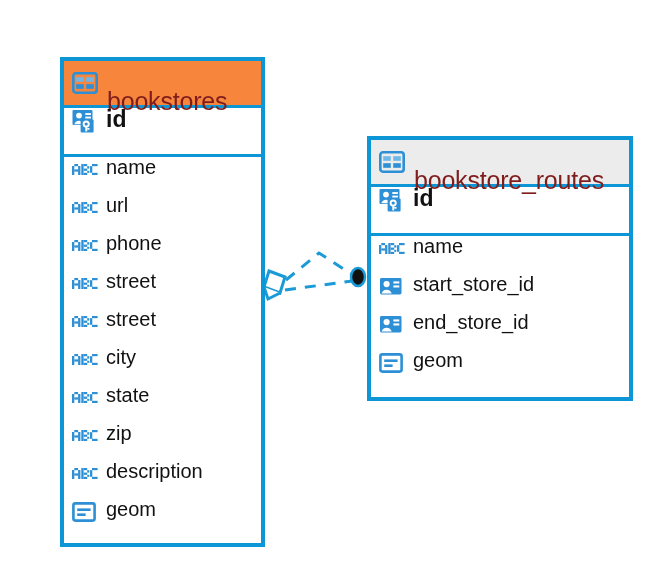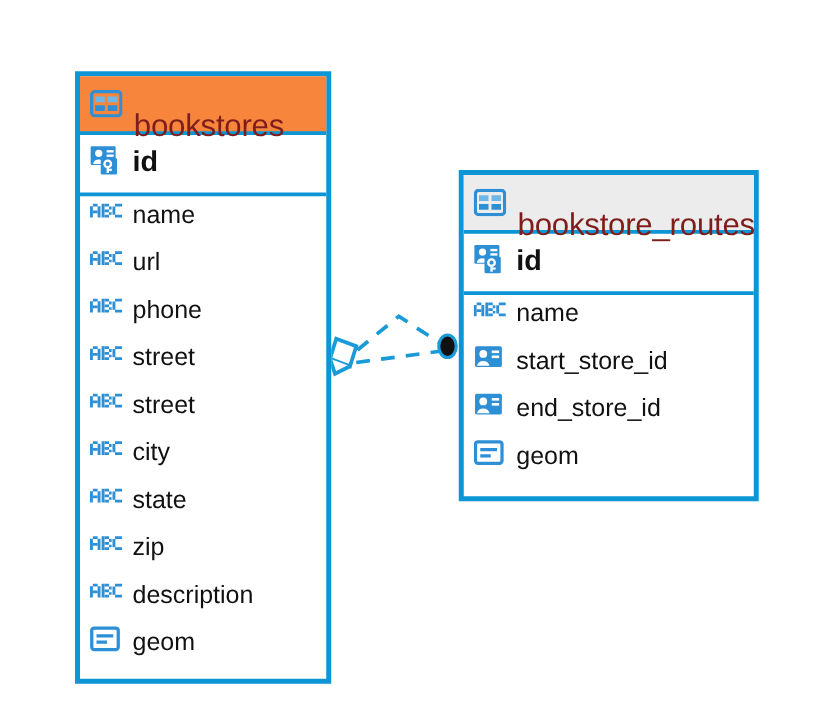--- a/index.html
+++ b/index.html
@@ -31,44 +31,44 @@
     font-size:25px;
     color:#7f1d1d;
     letter-spacing:-0.2px;
     white-space:nowrap;
     line-height:1;
     margin-top:36px;
   }
   .pk-section{border-bottom:3px solid var(--accent,#0d96d6);}
   .field{
     box-sizing:border-box;
-    display:flex;align-items:flex-end;
+    display:flex;align-items:flex-start;
     gap:8px;
     height:38px;
-    padding:13px 8px;
+    padding:0 8px;
   }
   .field.pk{height:46px;}
   .field-label{
     font-size:20px;
     color:#111111;
     white-space:nowrap;
     line-height:1;
   }
   .field.pk .field-label{font-weight:bold;font-size:23px;}
   .icon{
     flex:0 0 auto;
     display:inline-flex;align-items:center;justify-content:center;
     width:26px;height:26px;
   }
   .icon svg{display:block;}
 
   
   #tbl-bookstores{left:60px;top:57px;width:205px;height:490px;}
   #tbl-bookstores .entity-header{background:#f7863c;}
-  #tbl-bookstore-routes{left:367px;top:136px;width:240px;height:265px;}
+  #tbl-bookstore-routes{left:367px;top:136px;width:266px;height:265px;}
   #tbl-bookstore-routes .entity-header{background:#ececec;}
 
   
   #relationship{
     position:absolute;left:0;top:0;width:654px;height:570px;
     pointer-events:none;
   }
 </style>
 </head>
 <body>

